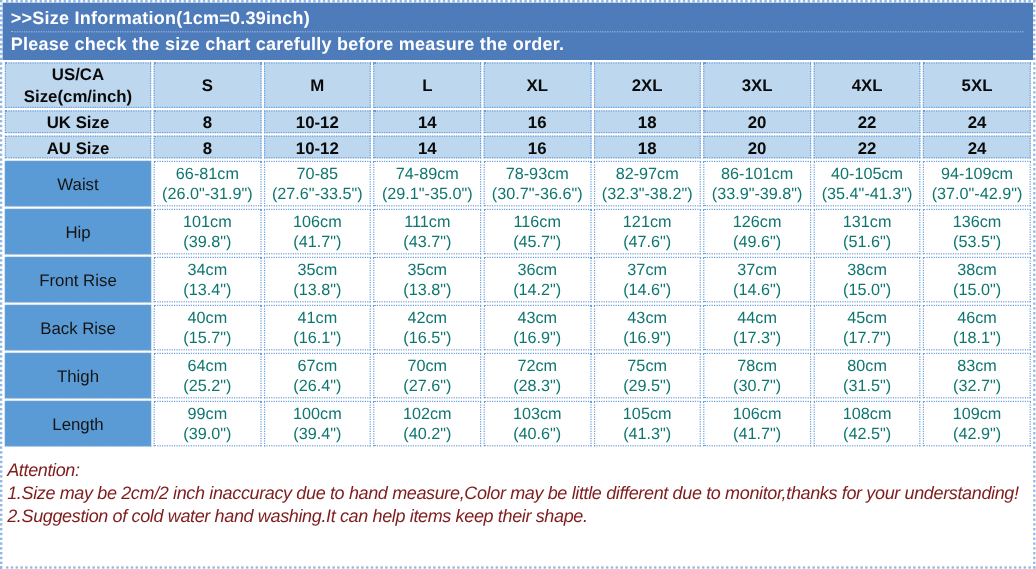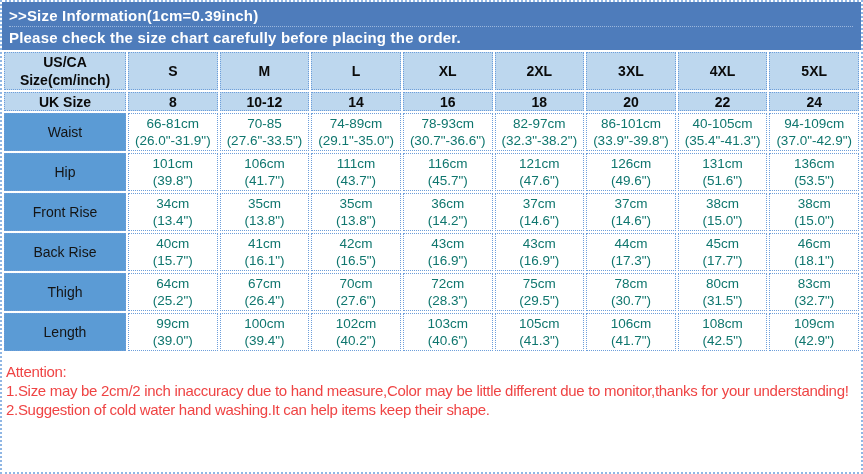--- a/index.html
+++ b/index.html
@@ -31,32 +31,32 @@
   .label-cell {
     background:var(--label-bg,#5b9bd5); color:#141414; font-weight:normal;
     font-size:14px; text-align:center; vertical-align:middle; padding-left:3px;
   }
   .data-cell {
     background:#ffffff; color:#0f766e; font-size:13.5px; text-align:center;
     vertical-align:middle;
   }
   .data-cell div { line-height:17px; }
   .attention {
-    box-sizing:border-box; padding:9px 6px 0 4px; color:#ef4444;
-    font-size:15px; letter-spacing:-0.3px; line-height:19px;
+    box-sizing:border-box; padding:9px 6px 0 4px; color:#7f1d1d;
+    font-size:15px; letter-spacing:-0.3px; line-height:19px;font-style:italic;
   }
 </style>
 </head>
 <body>
 
 <div class="page">
 
   <div class="banner">
     <div class="bline bline1">&gt;&gt;Size Information(1cm=0.39inch)</div>
-    <div class="bline">Please check the size chart carefully before placing the order.</div>
+    <div class="bline">Please check the size chart carefully before measure the order.</div>
   </div>
 
   <table class="size-table">
     <colgroup>
       <col style="width:122px">
       <col>
         <col>
         <col>
         <col>
         <col>
@@ -84,20 +84,31 @@
           <td class="hdr h-region">8</td>
           <td class="hdr h-region">10-12</td>
           <td class="hdr h-region">14</td>
           <td class="hdr h-region">16</td>
           <td class="hdr h-region">18</td>
           <td class="hdr h-region">20</td>
           <td class="hdr h-region">22</td>
           <td class="hdr h-region">24</td>
         </tr>
         <tr>
+          <th class="hdr h-region">AU Size</th>
+          <td class="hdr h-region">8</td>
+          <td class="hdr h-region">10-12</td>
+          <td class="hdr h-region">14</td>
+          <td class="hdr h-region">16</td>
+          <td class="hdr h-region">18</td>
+          <td class="hdr h-region">20</td>
+          <td class="hdr h-region">22</td>
+          <td class="hdr h-region">24</td>
+        </tr>
+        <tr>
           <th class="label-cell h-meas">Waist</th>
           <td class="data-cell h-meas">
             <div>66-81cm</div>
             <div>(26.0"-31.9")</div>
           </td>
           <td class="data-cell h-meas">
             <div>70-85</div>
             <div>(27.6"-33.5")</div>
           </td>
           <td class="data-cell h-meas">

